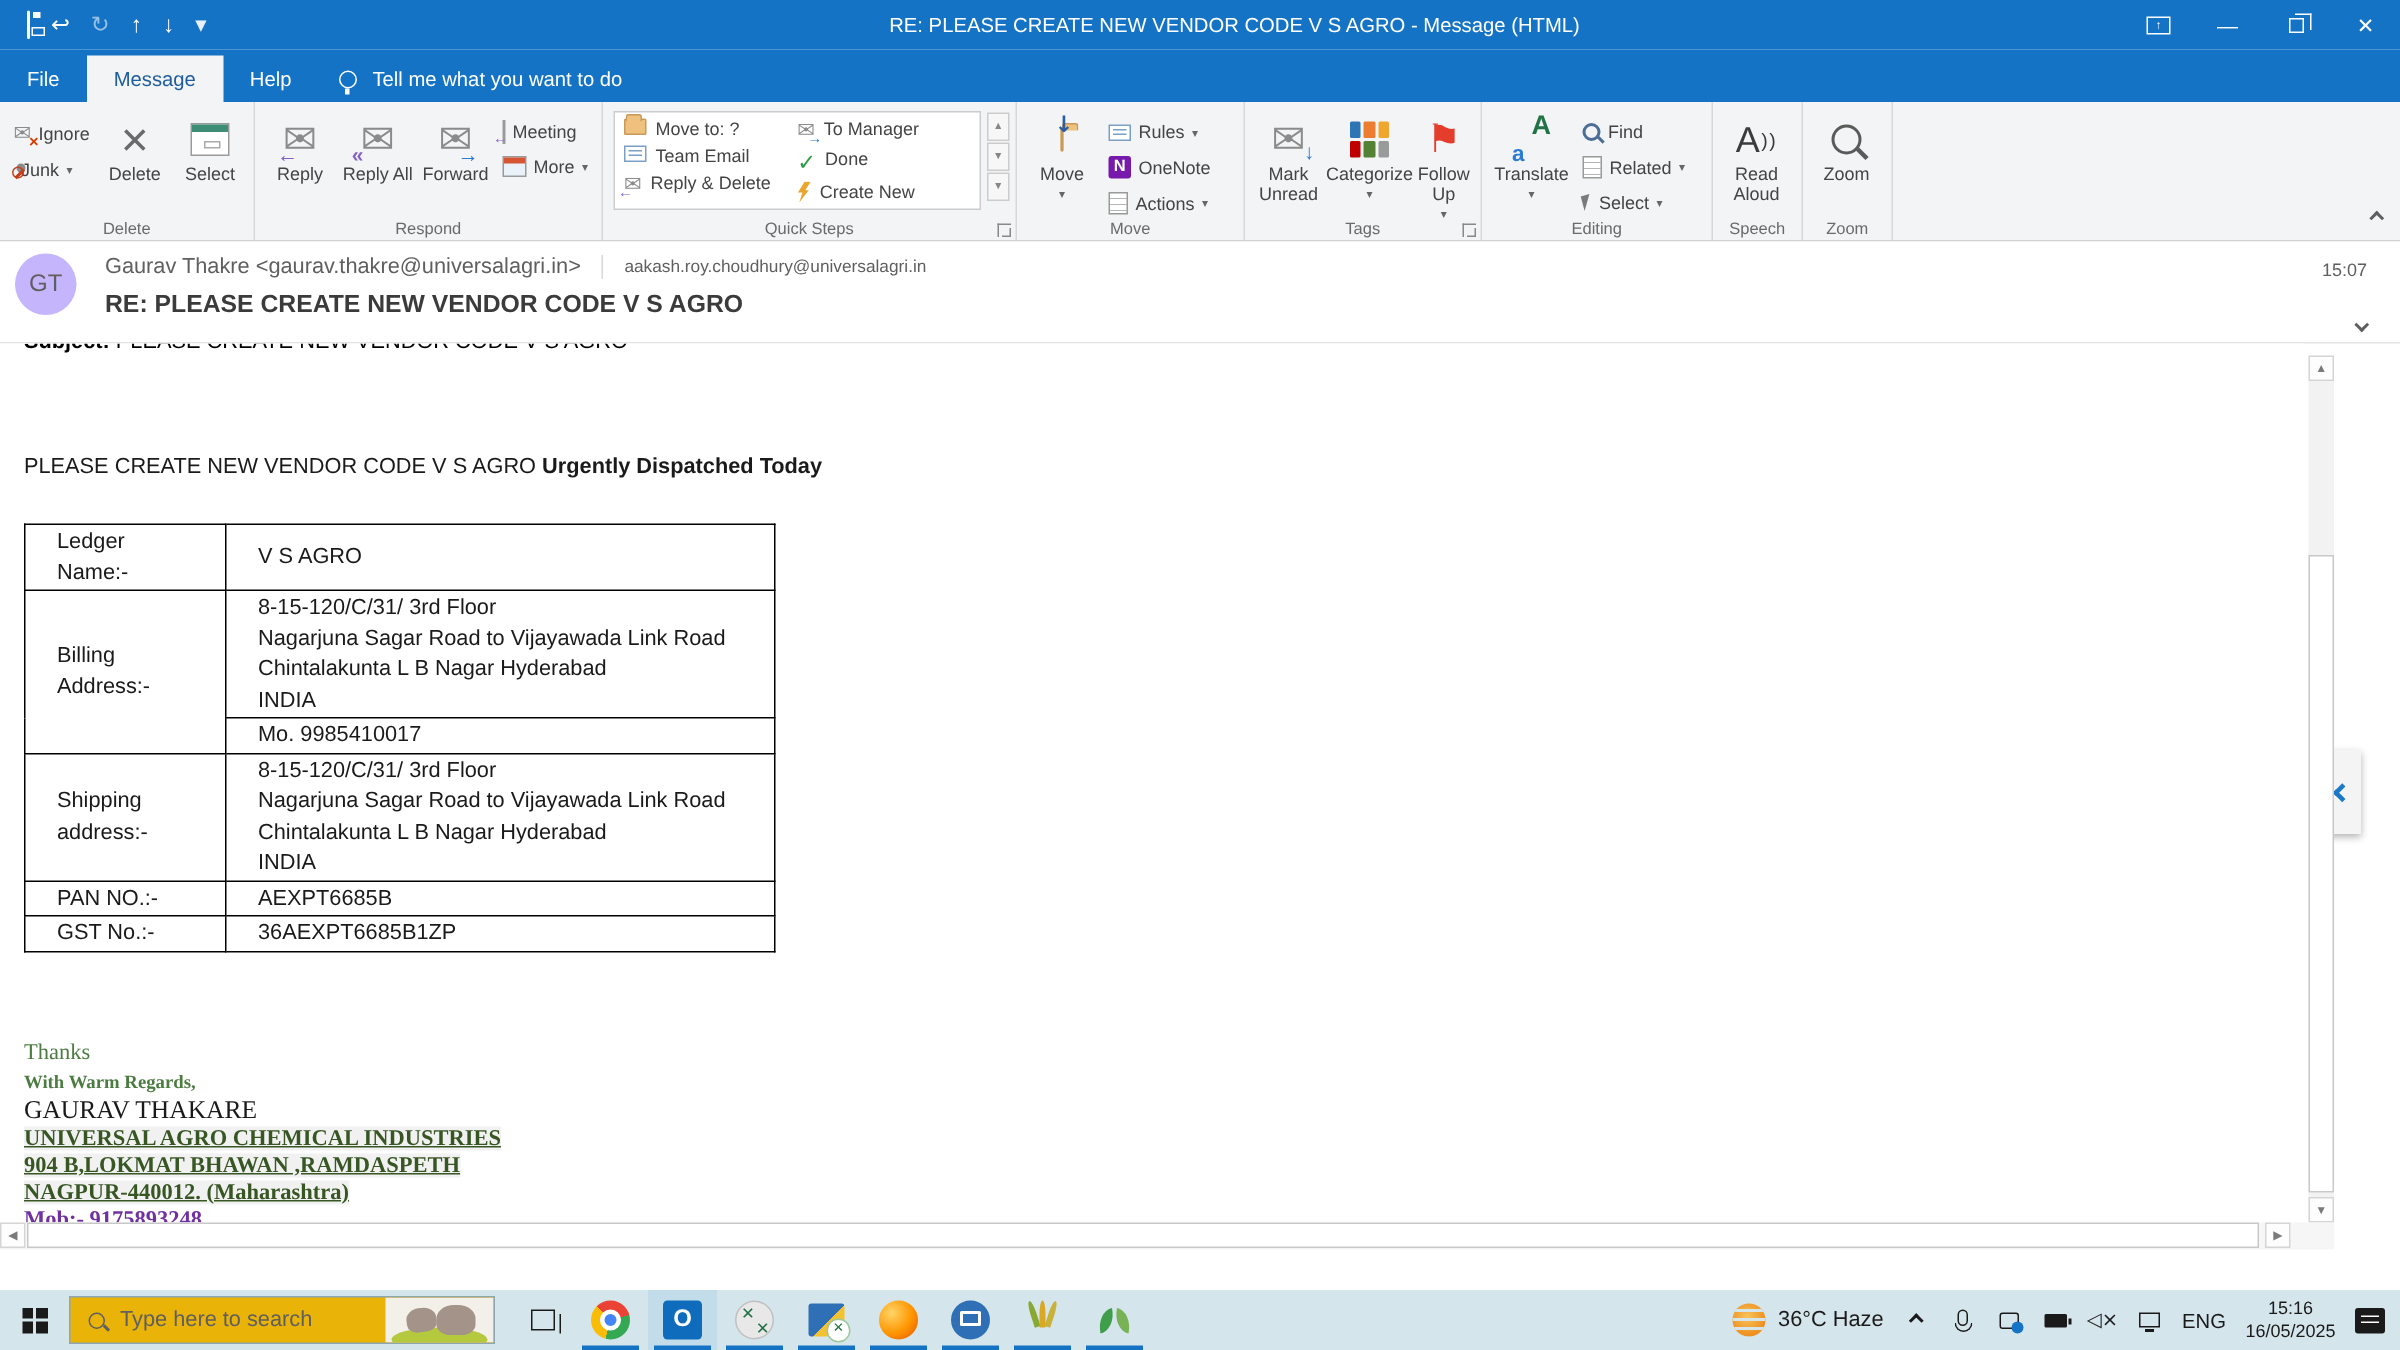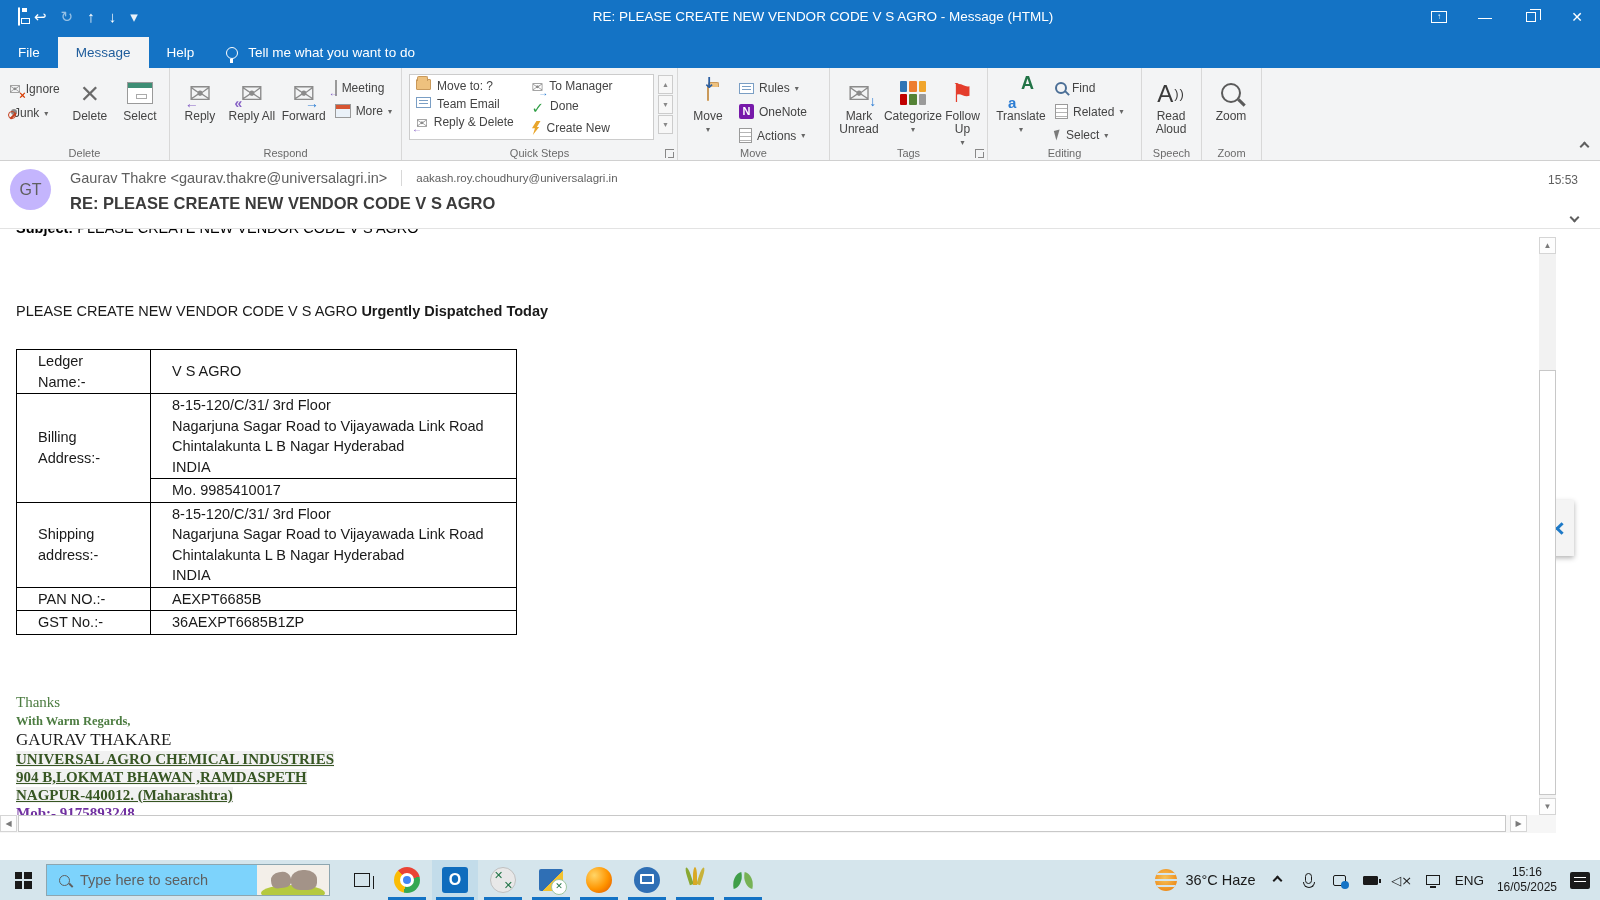--- a/index.html
+++ b/index.html
@@ -128,21 +128,21 @@
   .sbtn2 { position:absolute; left:0; width:17px; height:17px; background:#fdfdfd; border:1px solid #d5d5d5; color:#7a7a7a; font-size:8px; display:flex; align-items:center; justify-content:center; }
   .vthumb { position:absolute; top:133px; left:0; width:17px; height:425px; background:#fff; border:1px solid #c8c8c8; }
   .hscroll { position:absolute; top:815px; left:0; width:1556px; height:18px; background:#f6f6f6; }
   .hthumb { position:absolute; top:0; left:18px; width:1488px; height:17px; background:#fff; border:1px solid #c8c8c8; }
 
   
   .taskbar { position:absolute; bottom:0; left:0; right:0; height:40px; background:#d5e5ec; display:flex; align-items:center; }
   .startbtn { width:46px; height:40px; display:flex; align-items:center; justify-content:center; }
   .winlogo { width:17px; height:17px; display:grid; grid-template-columns:1fr 1fr; grid-template-rows:1fr 1fr; gap:2px; }
   .winlogo div { background:#1a1a1a; }
-  .searchbox { width:284px; height:32px; background:#7dd3fc; border:1px solid #8da6b0; display:flex; align-items:center; position:relative; overflow:hidden; }
+  .searchbox { width:284px; height:32px; background:#eab308; border:1px solid #8da6b0; display:flex; align-items:center; position:relative; overflow:hidden; }
   .searchbox .sico { width:11px; height:11px; border:1.5px solid #5f5f5f; border-radius:50%; position:relative; margin:0 10px 0 12px; flex:none; }
   .searchbox .sico:after { content:""; position:absolute; width:1.5px; height:5px; background:#5f5f5f; right:-2px; bottom:-3px; transform:rotate(-45deg); }
   .searchbox input { border:none; outline:none; font-size:14.5px; color:#5f5f5f; width:150px; font-family:"Liberation Sans", sans-serif; background:transparent; }
   .searchbox input::placeholder { color:#5f5f5f; opacity:1; }
   .eleph { position:absolute; right:0; top:0; width:72px; height:100%; background:#f3efe9; }
   .eleph .hill { position:absolute; bottom:-6px; left:4px; width:64px; height:16px; background:#b5c93f; border-radius:50%; }
   .eleph .e1,.eleph .e2 { position:absolute; background:#a39388; border-radius:45% 45% 35% 35%; }
   .eleph .e1 { width:20px; height:16px; left:14px; top:7px; transform:rotate(-8deg); }
   .eleph .e2 { width:26px; height:20px; left:34px; top:5px; }
   .taskview { width:40px; height:40px; display:flex; align-items:center; justify-content:center; margin-left:12px; }
@@ -447,21 +447,21 @@
     <div class="ribbon-collapse"><span class="chev up"></span></div>
   </div>
 
   <div class="msgheader">
     <div class="avatar">GT</div>
     <div class="hline1">
       <span class="sender">Gaurav Thakre &lt;gaurav.thakre@universalagri.in&gt;</span>
       <span class="hsep"></span>
       <span class="recipient">aakash.roy.choudhury@universalagri.in</span>
     </div>
-    <div class="htime">15:53</div>
+    <div class="htime">15:07</div>
     <div class="hsubject">RE: PLEASE CREATE NEW VENDOR CODE V S AGRO</div>
     <div class="hchev"><span class="chev down"></span></div>
   </div>
 
   <div class="msgbody">
     <div class="clipline">
       <span class="inner"><b>Subject:</b><span> PLEASE CREATE NEW VENDOR CODE V S AGRO</span></span>
     </div>
     <div class="intro">
       <span>PLEASE CREATE NEW VENDOR CODE V S AGRO </span><b>Urgently Dispatched Today</b>

